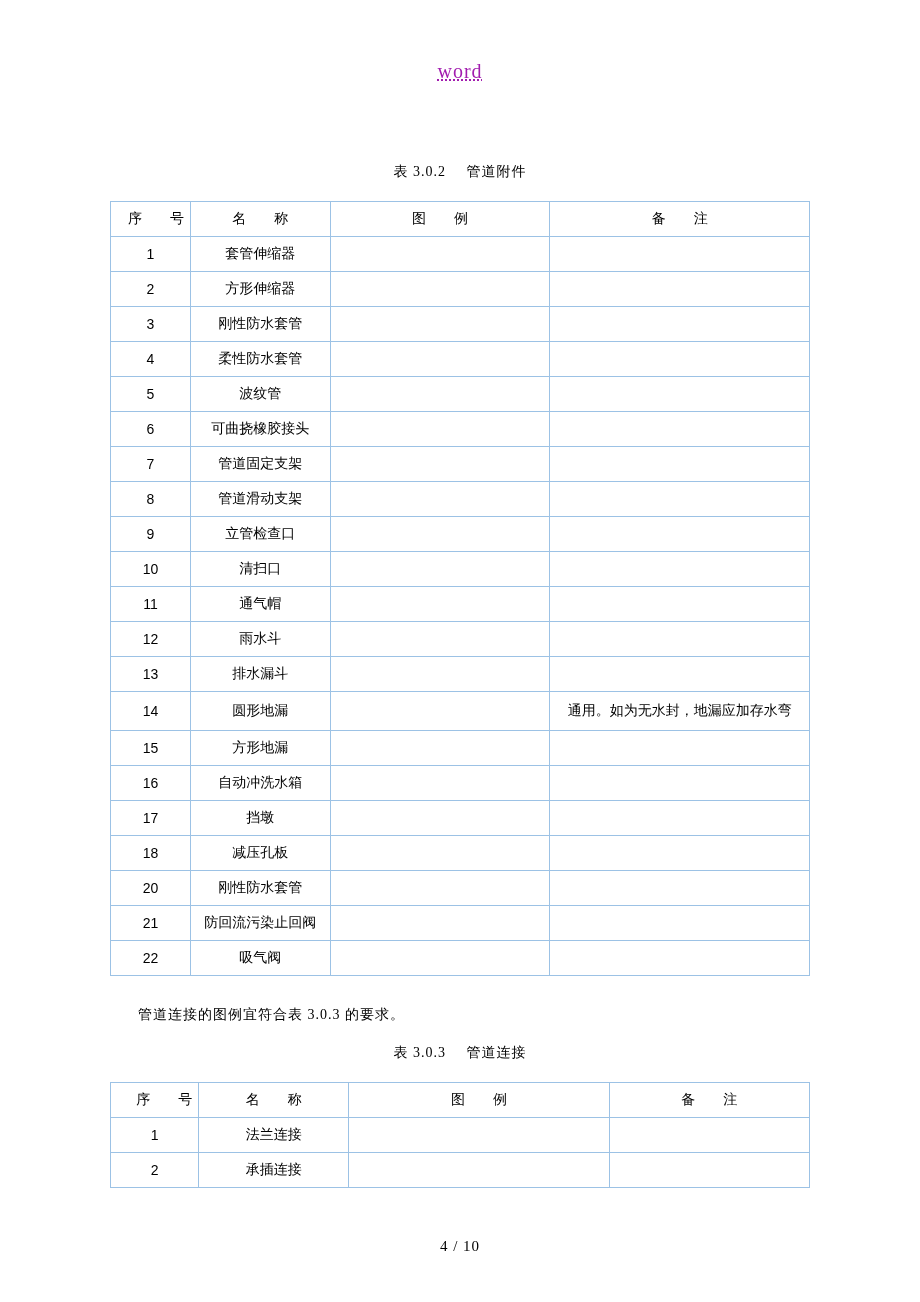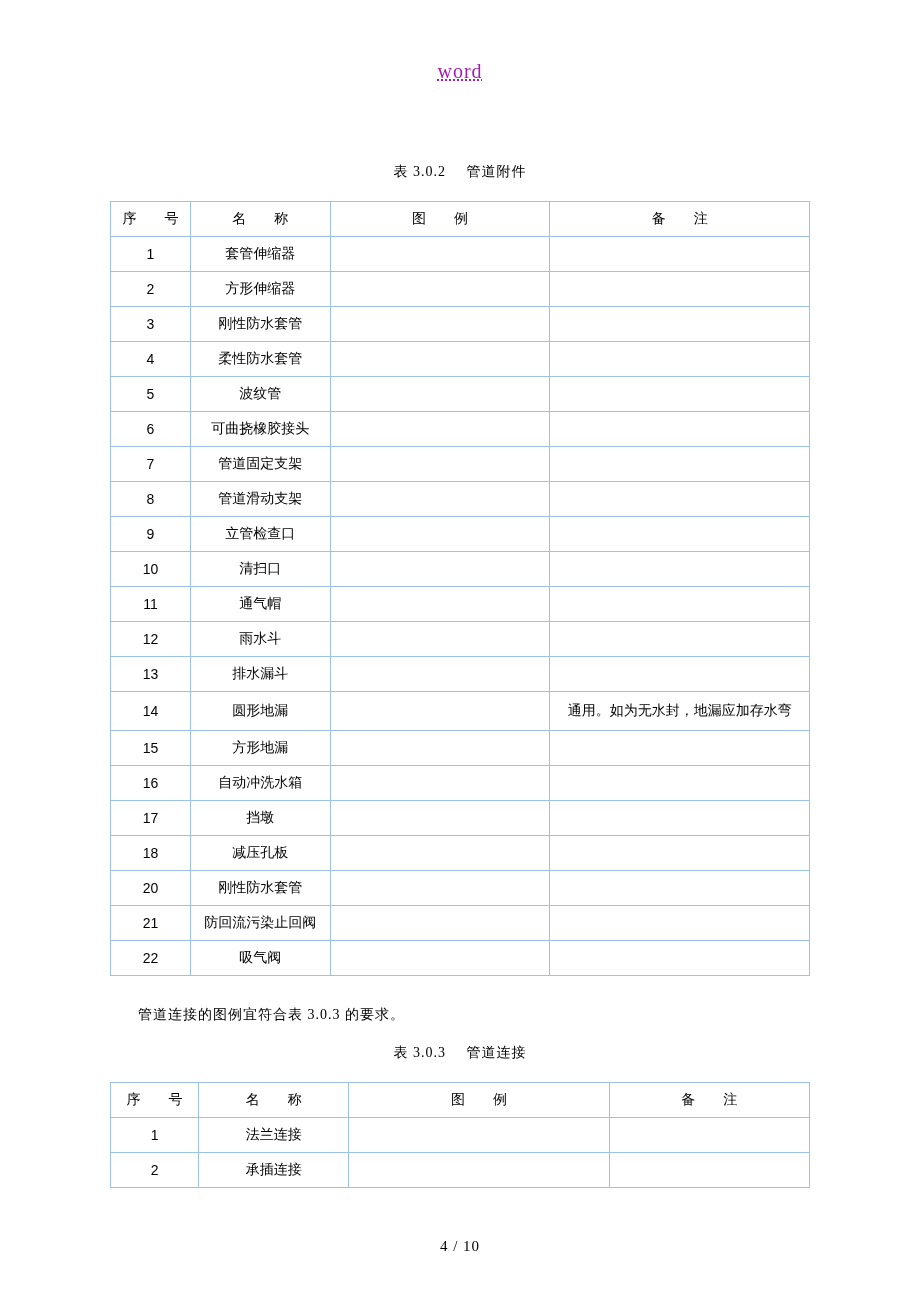--- a/index.html
+++ b/index.html
@@ -38,21 +38,21 @@
     th, td {
       border: 1px solid #9cc2e5;
       padding: 8px 6px;
       text-align: center;
       vertical-align: middle;
     }
     th {
       font-weight: normal;
       font-family: "SimSun", "宋体", serif;
     }
-    .col-num { width: 80px; }
+    .col-num { width: 80px; text-align: right; }
     .col-name { width: 140px; }
     .col-fig { width: 220px; }
     .col-note { width: 260px; }
     .table2 .col-num { width: 88px; }
     .table2 .col-name { width: 150px; }
     .table2 .col-fig { width: 260px; }
     .table2 .col-note { width: 200px; }
     .numcell { font-family: Arial, sans-serif; }
     .note-text {
       line-height: 1.6;

